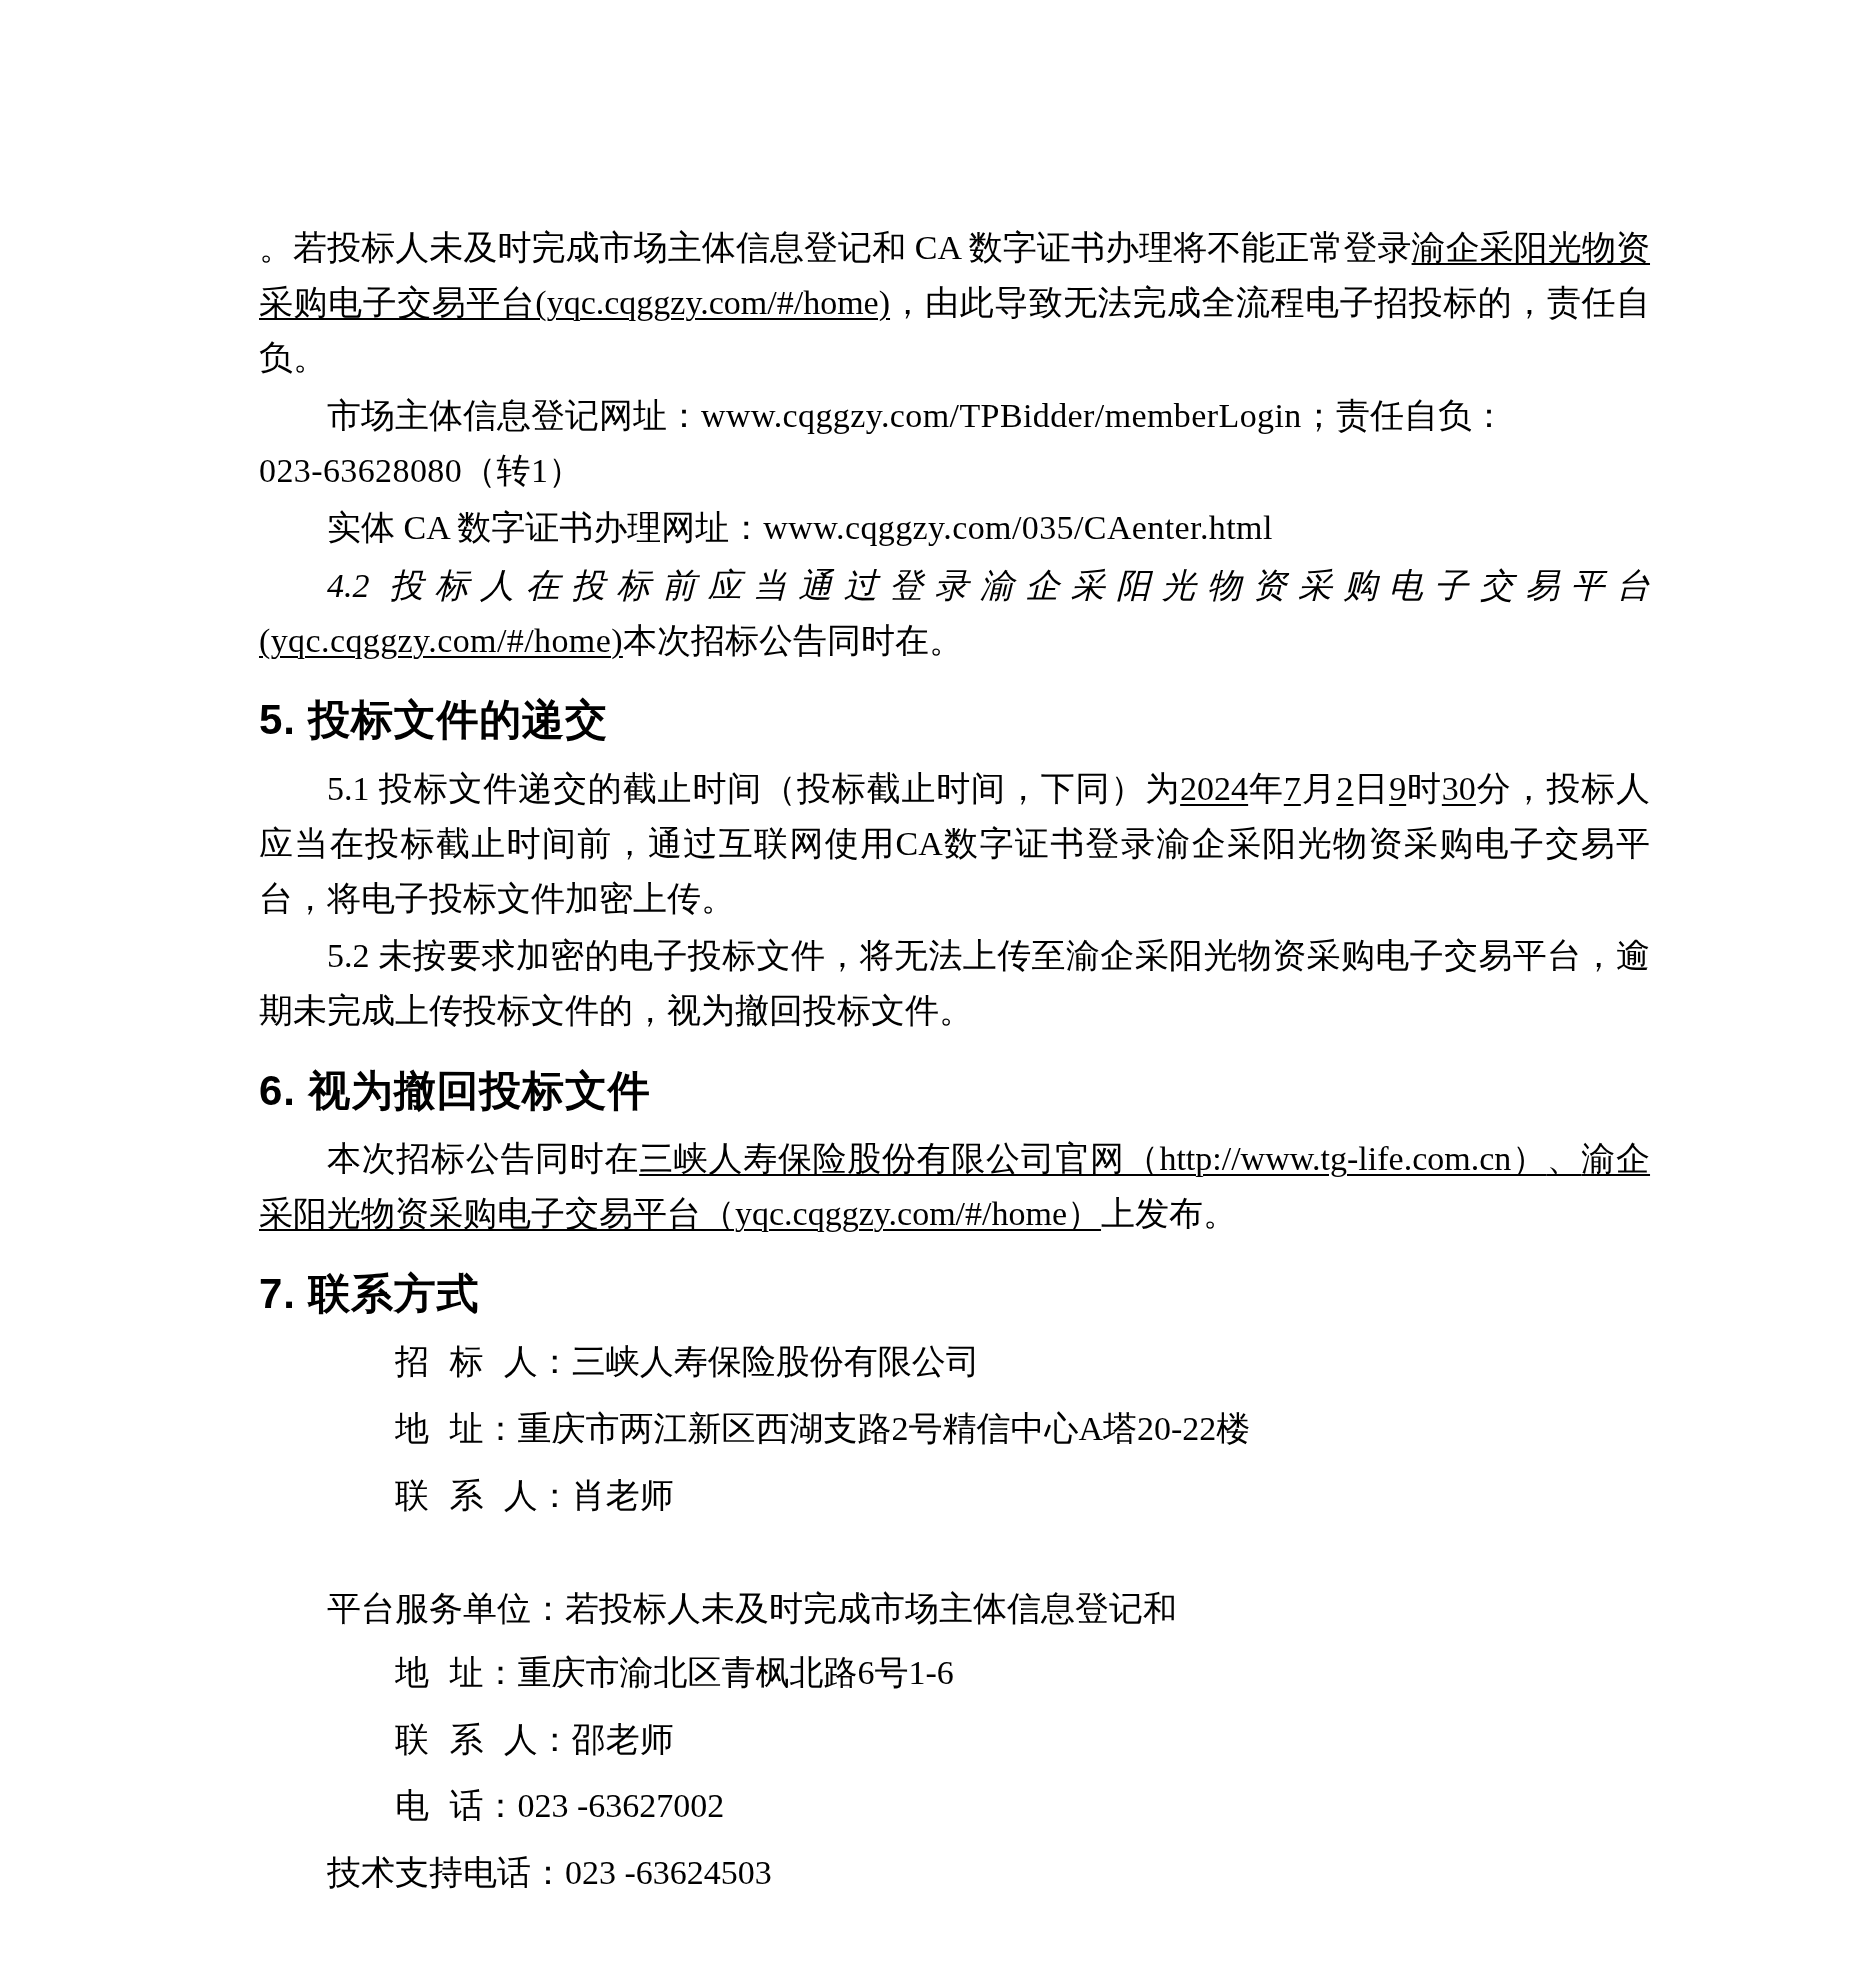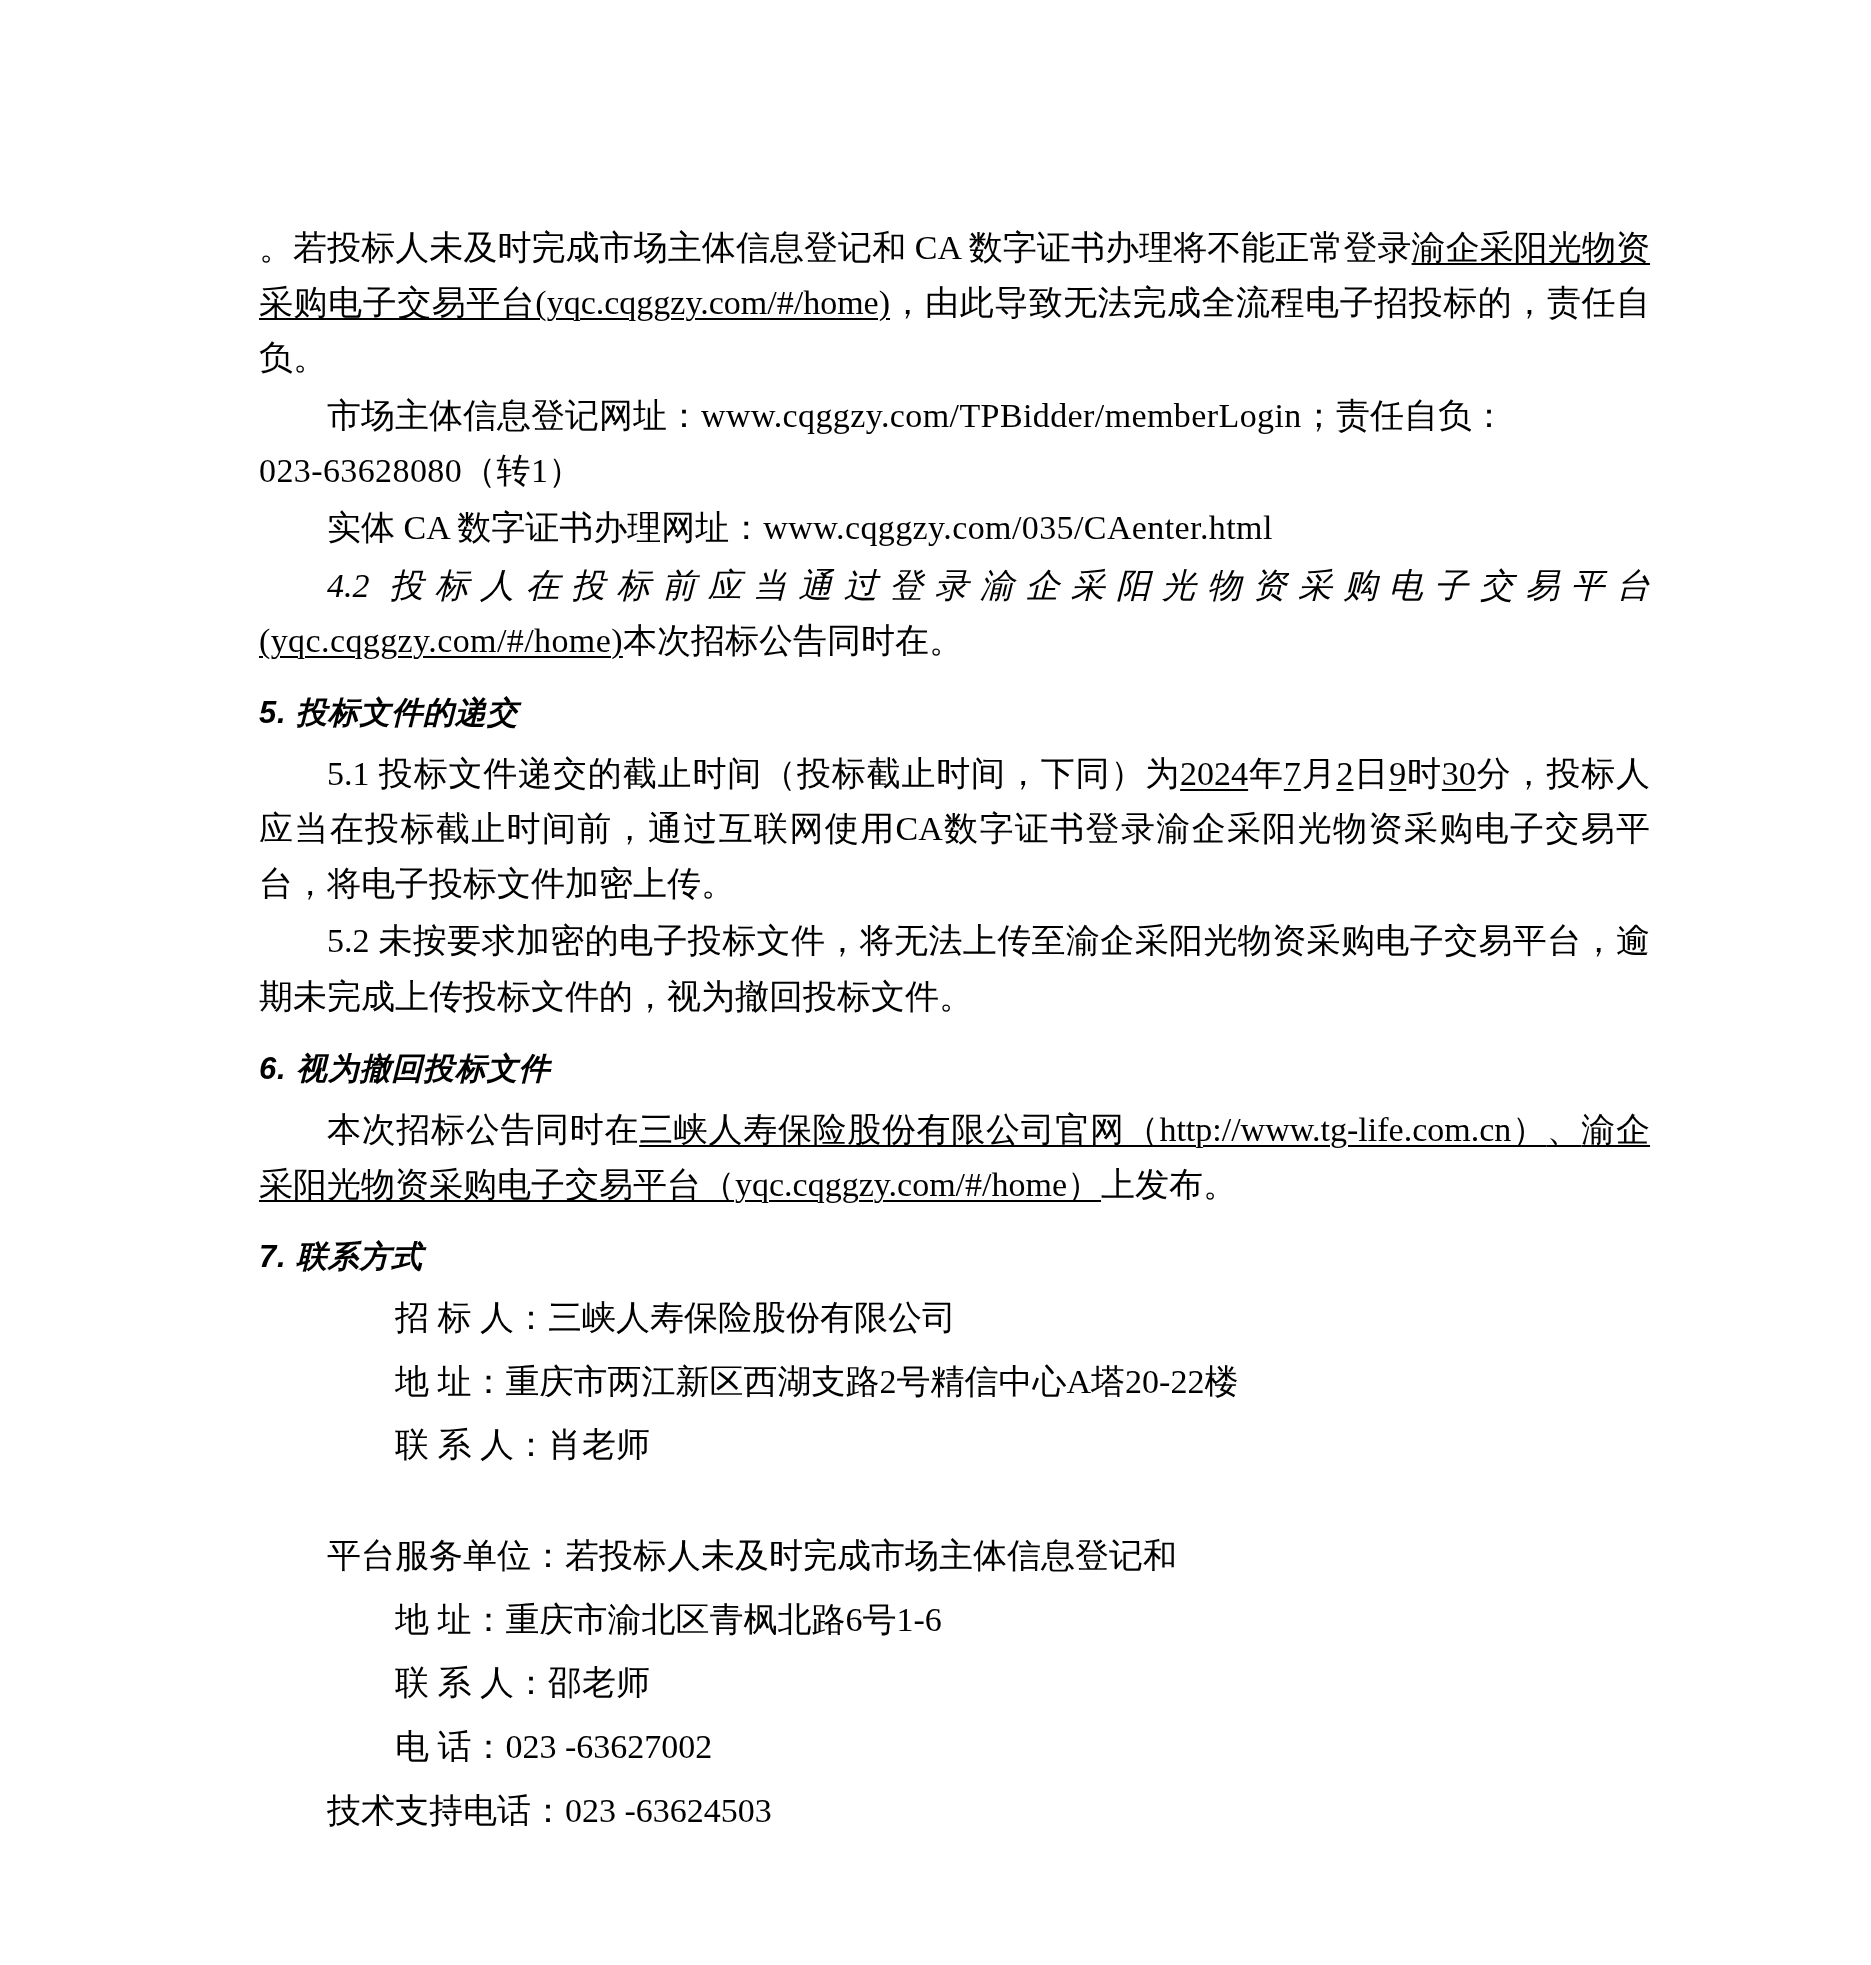--- a/index.html
+++ b/index.html
@@ -32,25 +32,24 @@
   .para {
     text-indent: 0;
   }
   .indent2 {
     text-indent: 68px;
   }
   
   h2.section-heading {
     font-family: "Liberation Sans", "DejaVu Sans", sans-serif;
     font-weight: bold;
-    font-size: 31px;
+    font-size: 42px;
     line-height: 1.35;
     margin: 24.4px 0 11.8px 0;
     letter-spacing: 0.8px;
-    font-style: italic;
   }
   h2.section-heading .num {
     font-family: "Liberation Sans", "DejaVu Sans", sans-serif;
   }
   
   .u {
     text-decoration: underline;
     text-decoration-thickness: 2px;
     text-underline-offset: 3.9px;
   }
@@ -65,20 +64,21 @@
   .wide-just {
     display: block;
     text-align: justify;
     text-align-last: justify;
     text-indent: 68px;
     font-style: italic;
   }
   .label-col {
     display: inline-block;
     min-width: 130px;
+    font-family: Liberation Mono, monospace;
   }
   .contact-line {
     text-indent: 68px;
     margin: 0 0 8.6px 0;
   }
   .gap-line {
     height: 47px;
   }
 </style>
 </head>

